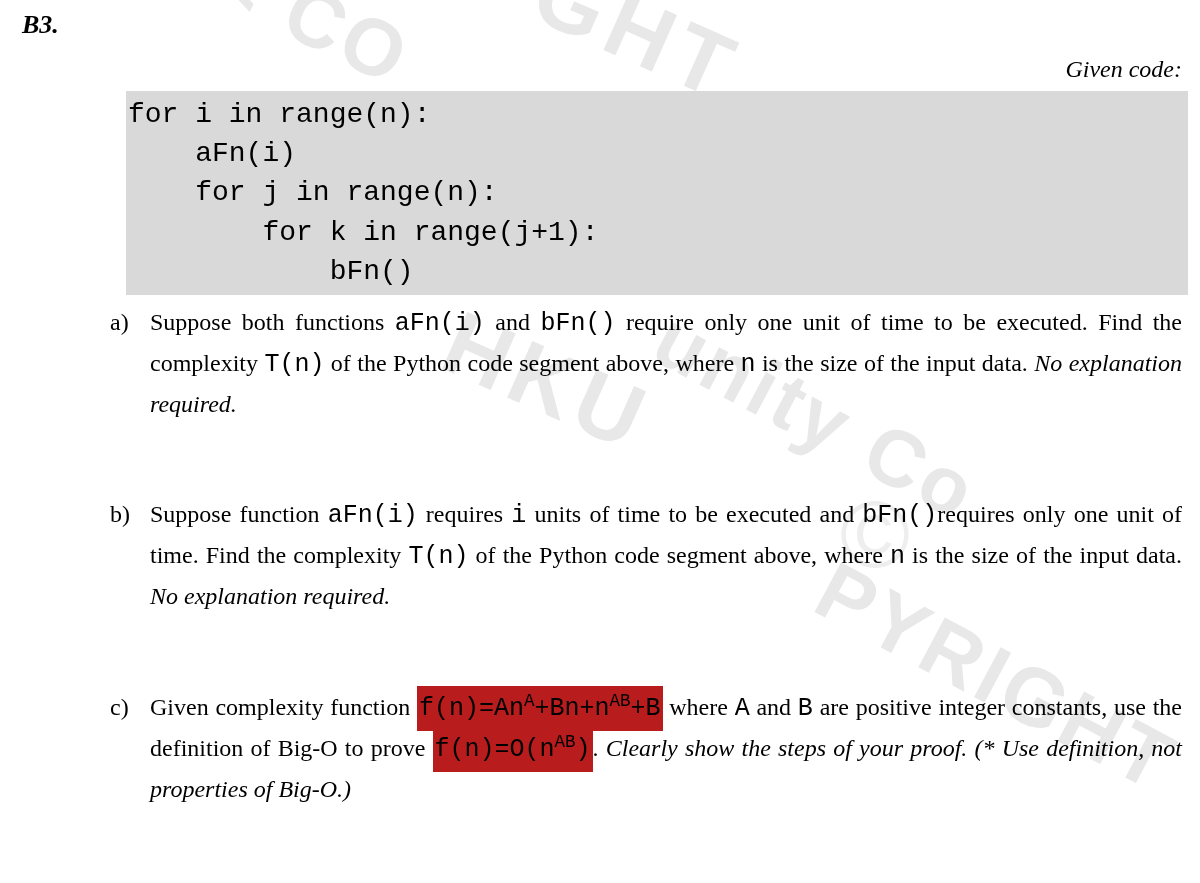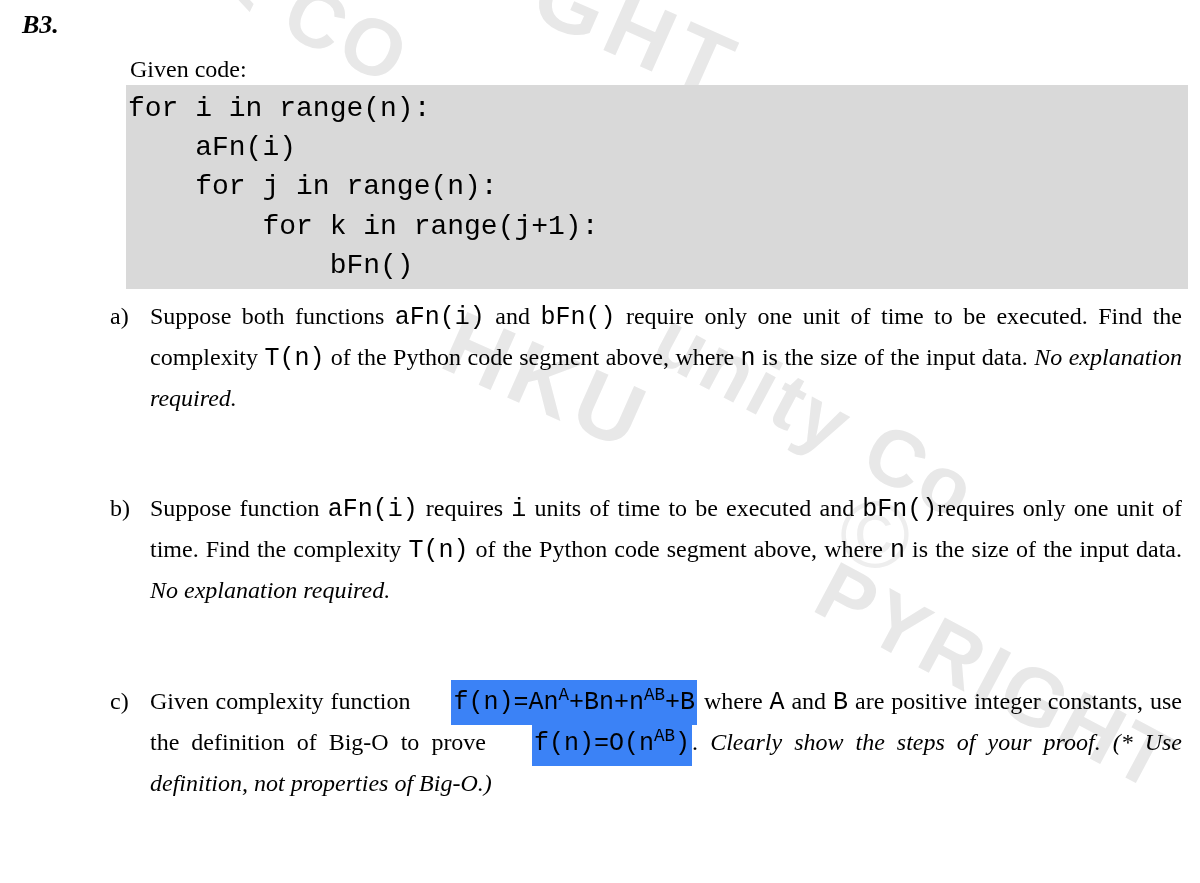--- a/index.html
+++ b/index.html
@@ -23,22 +23,24 @@
       position: absolute;
       top: 10px;
       left: 22px;
       font-style: italic;
     }
     .content {
       margin-left: 108px;
       margin-top: 46px;
     }
     .given-label {
+      font-style: italic;
       font-size: 24px;
-      margin-bottom: 2px;
+      margin-bottom: 8px;
+      text-align: right;
     }
     .code-block {
       background: #d9d9d9;
       font-family: 'Consolas', 'Courier New', monospace;
       font-size: 28px;
       padding: 4px 2px;
       line-height: 1.4;
       white-space: pre;
       margin-left: -4px;
       margin-right: -6px;
@@ -66,23 +68,22 @@
       text-align: justify;
     }
     .mono {
       font-family: 'Consolas', 'Courier New', monospace;
       font-size: 25px;
     }
     .italic {
       font-style: italic;
     }
     .hl {
-      background: #3b82f6;
+      background: #b91c1c;
       padding: 8px 2px;
-      margin-left: 34px;
     }
     sup {
       font-size: 0.7em;
       vertical-align: super;
       line-height: 0;
     }
     .watermark {
       position: absolute;
       font-family: Arial, Helvetica, sans-serif;
       font-weight: bold;

